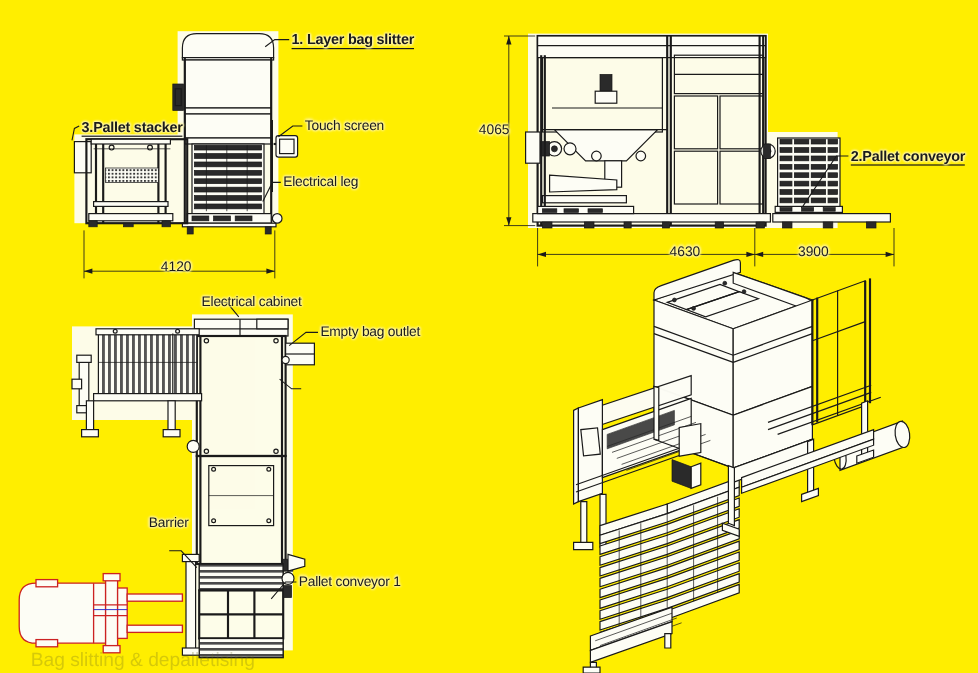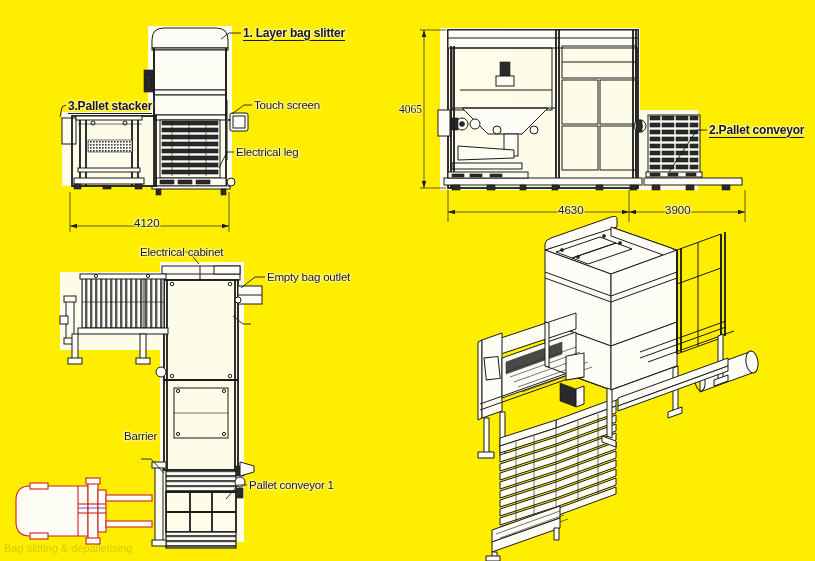--- a/index.html
+++ b/index.html
@@ -29,22 +29,22 @@
     position:absolute;
     font-size:11.5px;font-weight:400;color:#1a1a1a;
     font-family:"Liberation Sans", sans-serif;
     white-space:pre;
   }
   .halo{ text-shadow:
       0 0 2px #FFF6A8, 1px 0 2px #FFF6A8, -1px 0 2px #FFF6A8,
       0 1px 2px #FFF6A8, 0 -1px 2px #FFF6A8; }
   .bottomsmudge{
     position:absolute;left:4px;top:542px;width:230px;height:18px;
-    opacity:.28;font-size:11px;color:#6b6b20;font-family:"Liberation Sans",sans-serif;
-    white-space:pre;filter:blur(0.6px);
+    opacity:.28;font-size:16px;color:#6b6b20;font-family:"Liberation Sans",sans-serif;
+    white-space:pre;filter:blur(0.6px);text-align:center;
   }
 </style>
 </head>
 <body style="background: rgb(255, 238, 0);">
 
 <div id="stage">
 
   <svg class="layer" viewBox="0 0 815 561">
     <defs>
       <style>
@@ -538,27 +538,27 @@
   <div class="lbl bold halo" style="left:68px;top:100px;">3.Pallet stacker</div>
 
   <div class="lbl plain halo" style="left:254px;top:99px;">Touch screen</div>
 
   <div class="lbl plain halo" style="left:236px;top:146px;">Electrical leg</div>
 
   <div class="dim halo" style="left:134px;top:217px;">4120</div>
 
   <div class="lbl bold halo" style="left:709px;top:124px;">2.Pallet conveyor</div>
 
-  <div class="dim halo" style="left:399px;top:103px;font-family:Liberation Serif, serif;">4065</div>
+  <div class="dim halo" style="left:399px;top:103px;">4065</div>
 
   <div class="dim halo" style="left:558px;top:204px;">4630</div>
 
   <div class="dim halo" style="left:665px;top:204px;">3900</div>
 
-  <div class="lbl plain halo" style="left:96px;top:246px;padding-left:44px;">Electrical cabinet</div>
+  <div class="lbl plain halo" style="left:124px;top:246px;padding-left:44px;">Electrical cabinet</div>
 
   <div class="lbl plain halo" style="left:267px;top:271px;">Empty bag outlet</div>
 
 
   <div class="lbl plain halo" style="left:107px;top:430px;margin-left:17px;">Barrier</div>
 
   <div class="lbl plain halo" style="left:249px;top:479px;">Pallet conveyor 1</div>
 
   <div class="bottomsmudge">Bag slitting &amp; depalletising</div>
 

